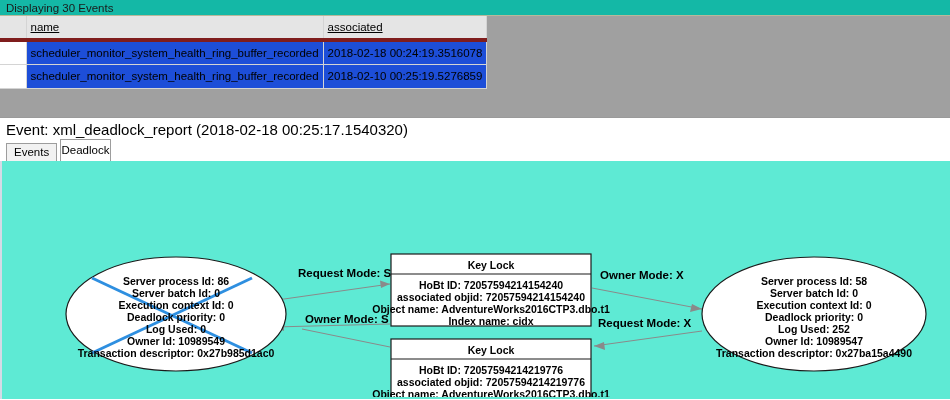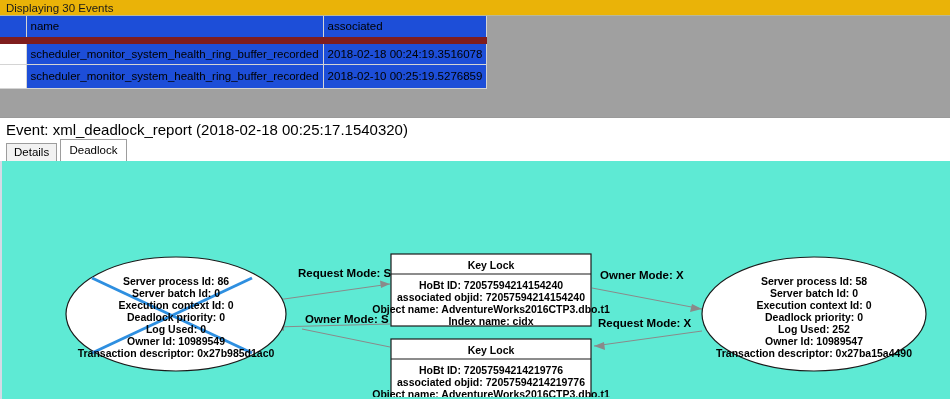--- a/index.html
+++ b/index.html
@@ -11,21 +11,21 @@
     width: 950px; height: 400px;
     font-family: "Liberation Sans", sans-serif;
     font-size: 12px;
     color: #000000;
     overflow: hidden;
     position: relative;
   }
   
   #banner {
     height: 16px;
-    background: #eab308;
+    background: #14b8a6;
     border-bottom: 1px solid #b8b89a;
     padding: 1px 0 0 6px;
     box-sizing: border-box;
     font-size: 11.5px;
     line-height: 14px;
     color: #1a1a1a;
   }
   
   #grid-wrap {
     position: relative;
@@ -50,23 +50,24 @@
     padding: 0 4px;
     font-size: 11.5px;
     font-weight: normal;
     text-align: left;
     white-space: nowrap;
     overflow: hidden;
     box-sizing: border-box;
     background: #1d4ed8;
   }
   #events-grid thead th {
-    border-bottom: 7px solid #7f1d1d;
-    background: #1d4ed8;
+    border-bottom: 4px solid #7f1d1d;
+    background: #e5e5e5;
     color: #000;
+    text-decoration: underline;
   }
   #events-grid td.sel-cell {
     text-align: center;
     padding: 0;
     background: #ffffff;
   }
   #events-grid tr.selected td.sel-cell { background: #b7d4ea; }
   #events-grid tr.selected td.data-cell {
     background: #1c8ae8;
     color: #ffffff;
@@ -117,21 +118,21 @@
     vertical-align: bottom;
     height: 18px;
     box-sizing: border-box;
   }
   .tab.active {
     background: #ffffff;
     height: 22px;
     line-height: 20px;
     z-index: 3;
     margin-left: -1px;
-    padding: 0 9px;
+    padding: 0 1px;
   }
   
   #canvas {
     position: relative;
     height: 238px;
     background: #5eead4;
     border-left: 2px solid #d5dae6;
     box-sizing: border-box;
     font-weight: bold;
   }
@@ -172,21 +173,21 @@
       </tr>
     </tbody>
   </table>
 </div>
 
 <div id="event-header">
   <span>Event: xml_deadlock_report (2018-02-18 00:25:17.1540320)</span>
 </div>
 
 <div id="tabstrip">
-  <span class="tab">Details</span>
+  <span class="tab">Events</span>
   <span class="tab active">Deadlock</span>
 </div>
 
 <div id="canvas">
 <svg width="948" height="236" viewBox="0 0 948 236" xmlns="http://www.w3.org/2000/svg">
 
   <g>
     <path d="M 275 139 L 388 123" fill="none" stroke="#8a8a8a" stroke-width="1"></path>
     <polygon points="388,123 378,119.5 379,127" fill="#8a8a8a"></polygon>
     <text x="296" y="116" font-size="11.5" fill="#000">Request Mode: S</text>

